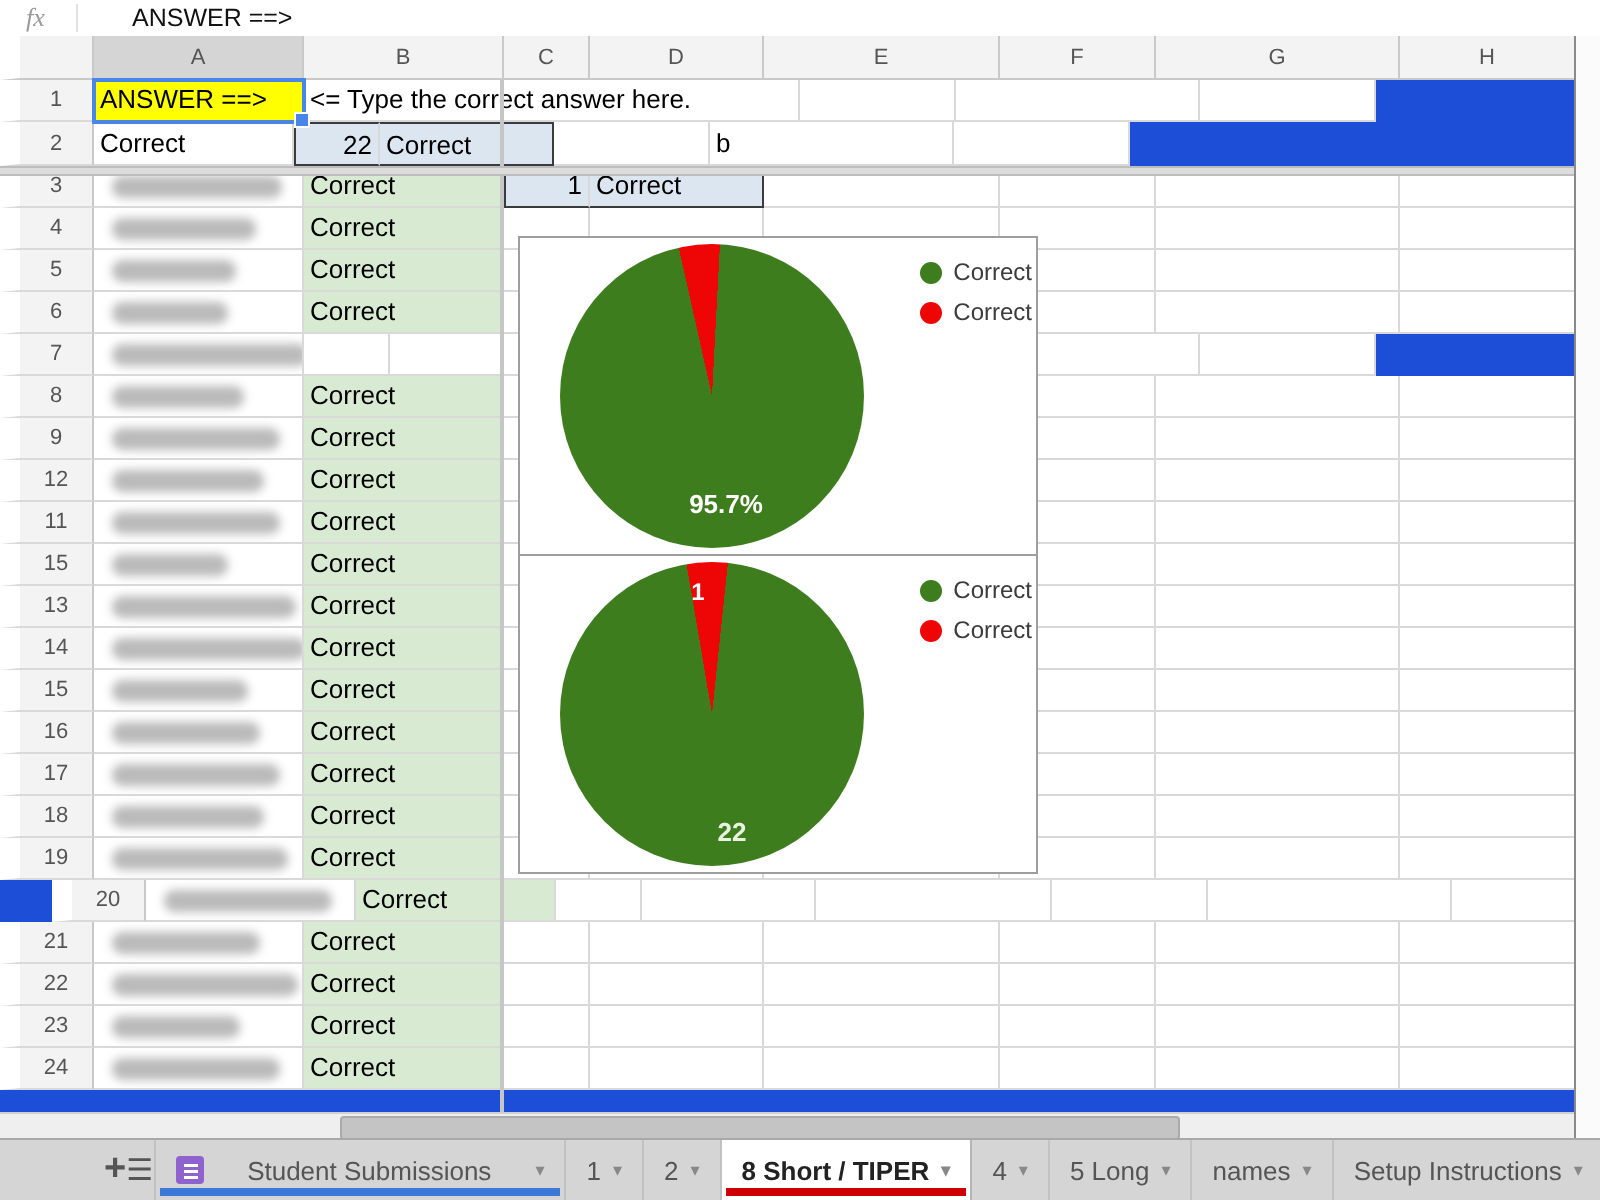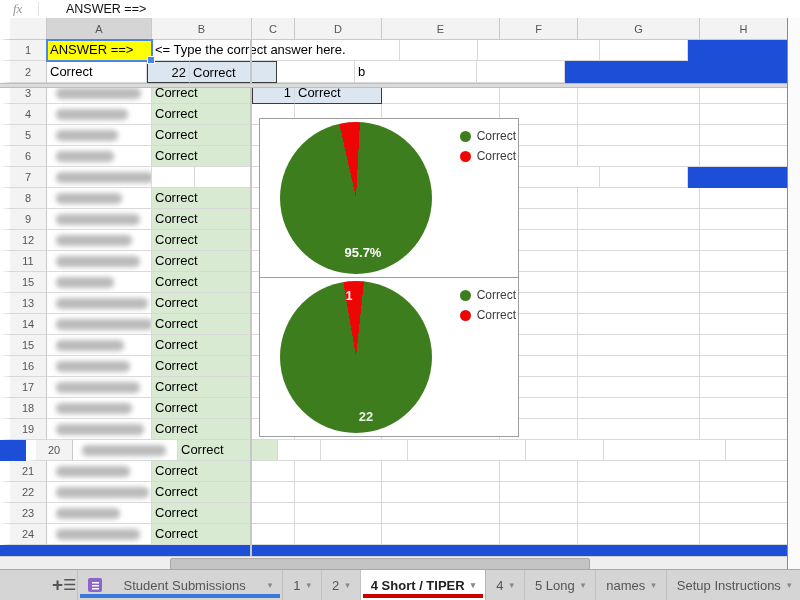--- a/index.html
+++ b/index.html
@@ -459,21 +459,21 @@
         </div>
         <div class="tab">
           <span>1</span>
           <span class="arrow">▾</span>
         </div>
         <div class="tab">
           <span>2</span>
           <span class="arrow">▾</span>
         </div>
         <div class="tab active">
-          <span>4 Short / TIPER</span>
+          <span>8 Short / TIPER</span>
           <span class="arrow">▾</span>
           <div class="underline" style="background: rgb(204, 0, 0);"></div>
         </div>
         <div class="tab">
           <span>4</span>
           <span class="arrow">▾</span>
         </div>
         <div class="tab">
           <span>5 Long</span>
           <span class="arrow">▾</span>

